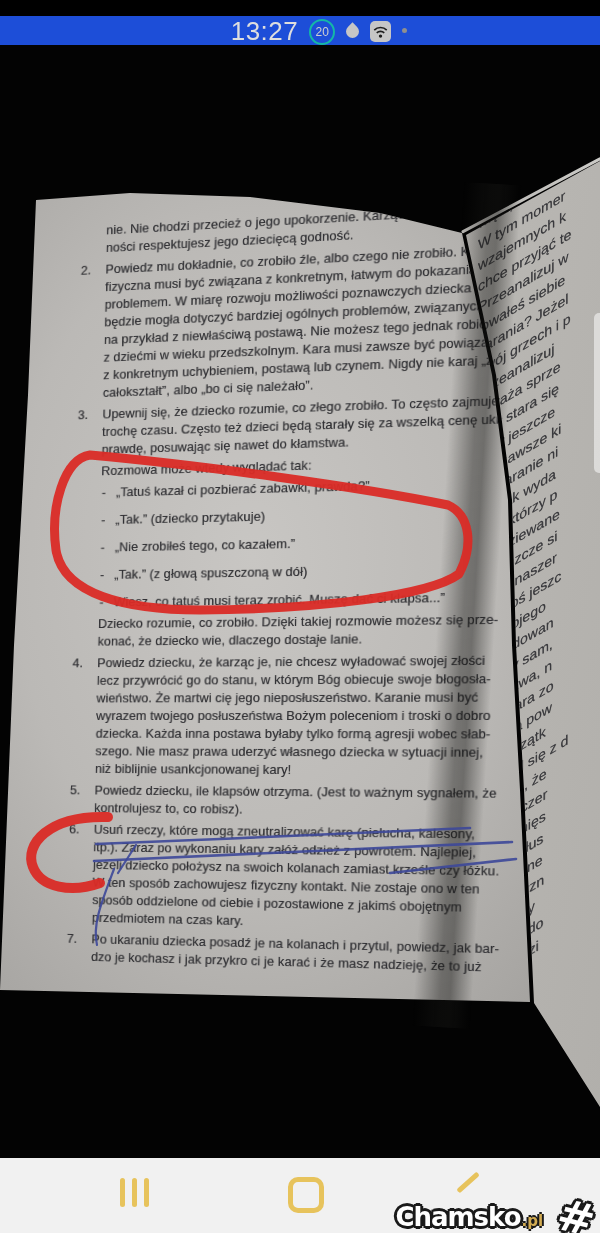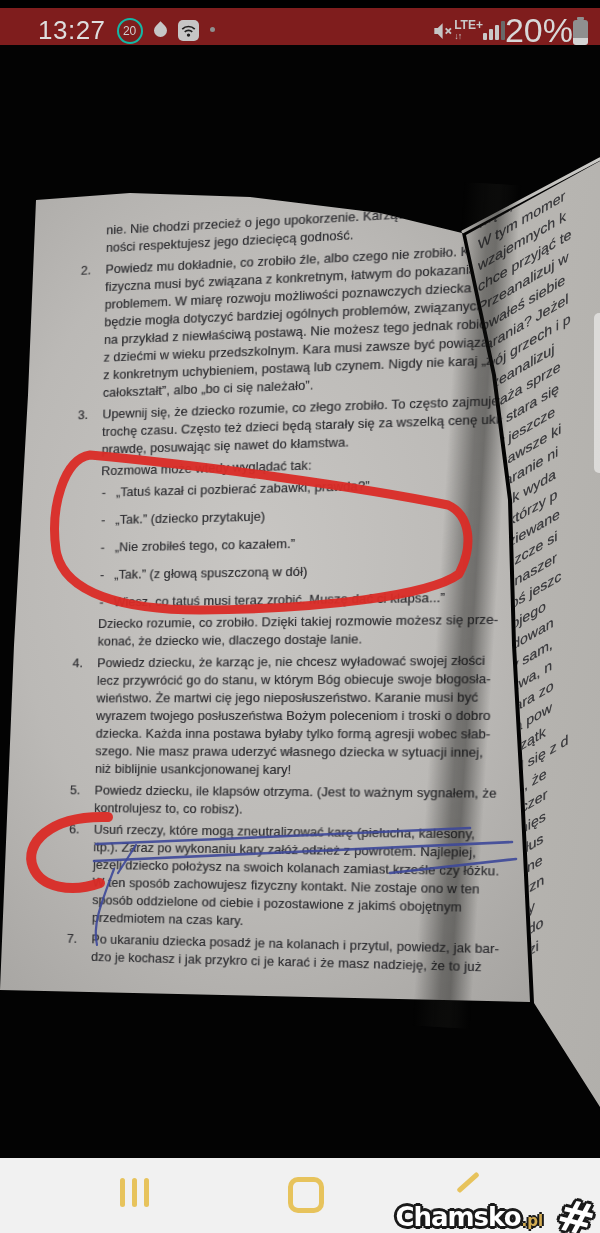--- a/index.html
+++ b/index.html
@@ -1,21 +1,21 @@
 <!DOCTYPE html>
 <html><head>
 <meta charset="utf-8">
 <style>
   html,body{margin:0;padding:0;background:#000;}
   .screen{position:relative;width:600px;height:1233px;background:#000;overflow:hidden;
           font-family:"Liberation Sans",sans-serif;}
 
   
-  .status-bar{position:absolute;top:8px;left:0;width:600px;height:45px;background:#7f1d1d;
-              display:flex;justify-content:space-between;align-items:center;}
+  .status-bar{position:absolute;top:16px;left:0;width:600px;height:45px;background:#1d4ed8;
+              display:flex;justify-content:space-between;align-items:center;flex-direction:column;}
   .sb-left{display:flex;align-items:center;gap:11px;padding-left:38px;}
   .sb-time{font-size:26px;color:#dedede;letter-spacing:.5px;}
   .sb-badge{width:22px;height:22px;border:2px solid #14b8a6;border-radius:50%;color:#cfcfcf;
             font-size:12px;display:flex;align-items:center;justify-content:center;}
   .drop{width:13px;height:13px;background:#c6c6c6;border-radius:0 50% 50% 50%;transform:rotate(45deg);}
   .wifi-tile{width:21px;height:21px;background:#c6c6c6;border-radius:5px;display:flex;
              align-items:center;justify-content:center;}
   .sb-dot{width:5px;height:5px;background:#8f8f8f;border-radius:50%;align-self:flex-start;margin-top:12px;}
   .sb-right{display:flex;align-items:center;gap:0;padding-right:12px;}
   .lte{display:flex;flex-direction:column;line-height:11px;color:#c9c9c9;font-weight:bold;}

